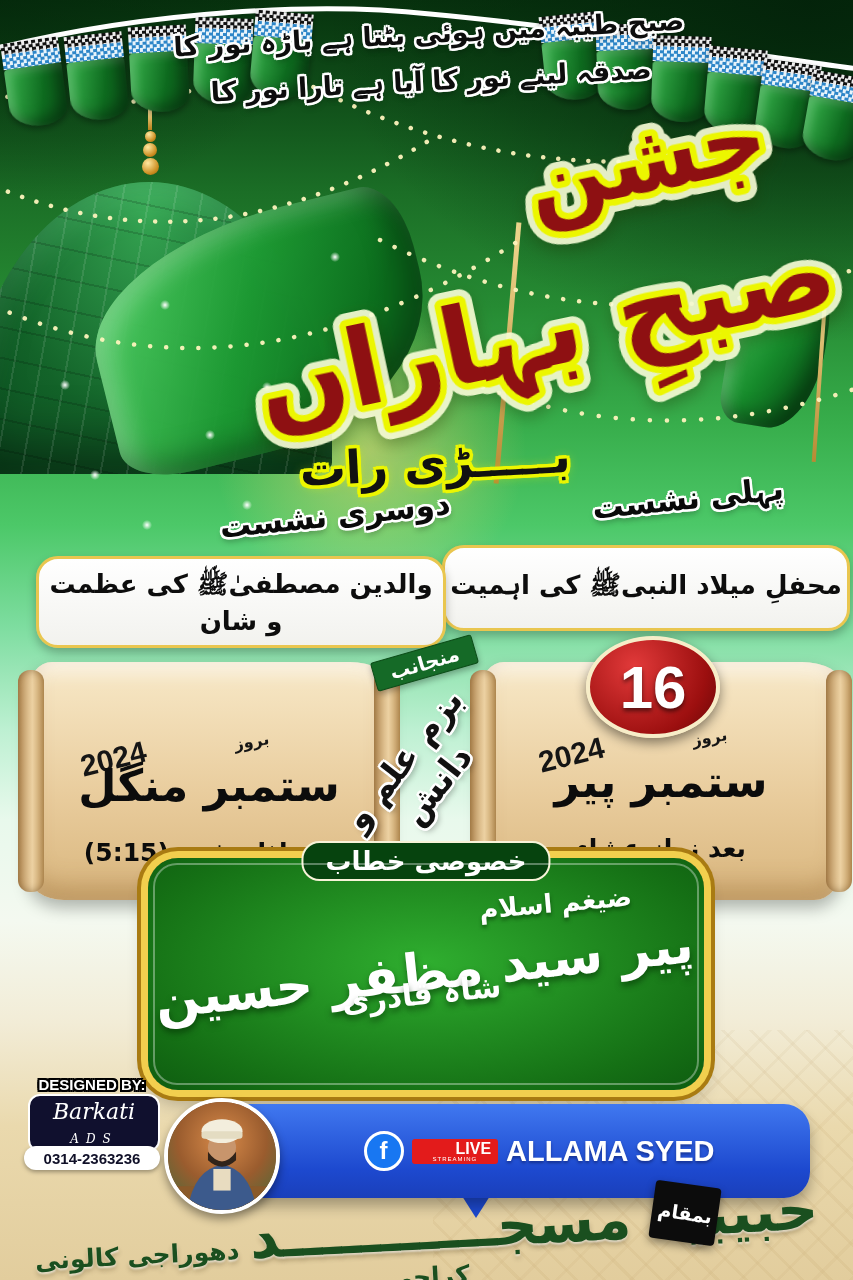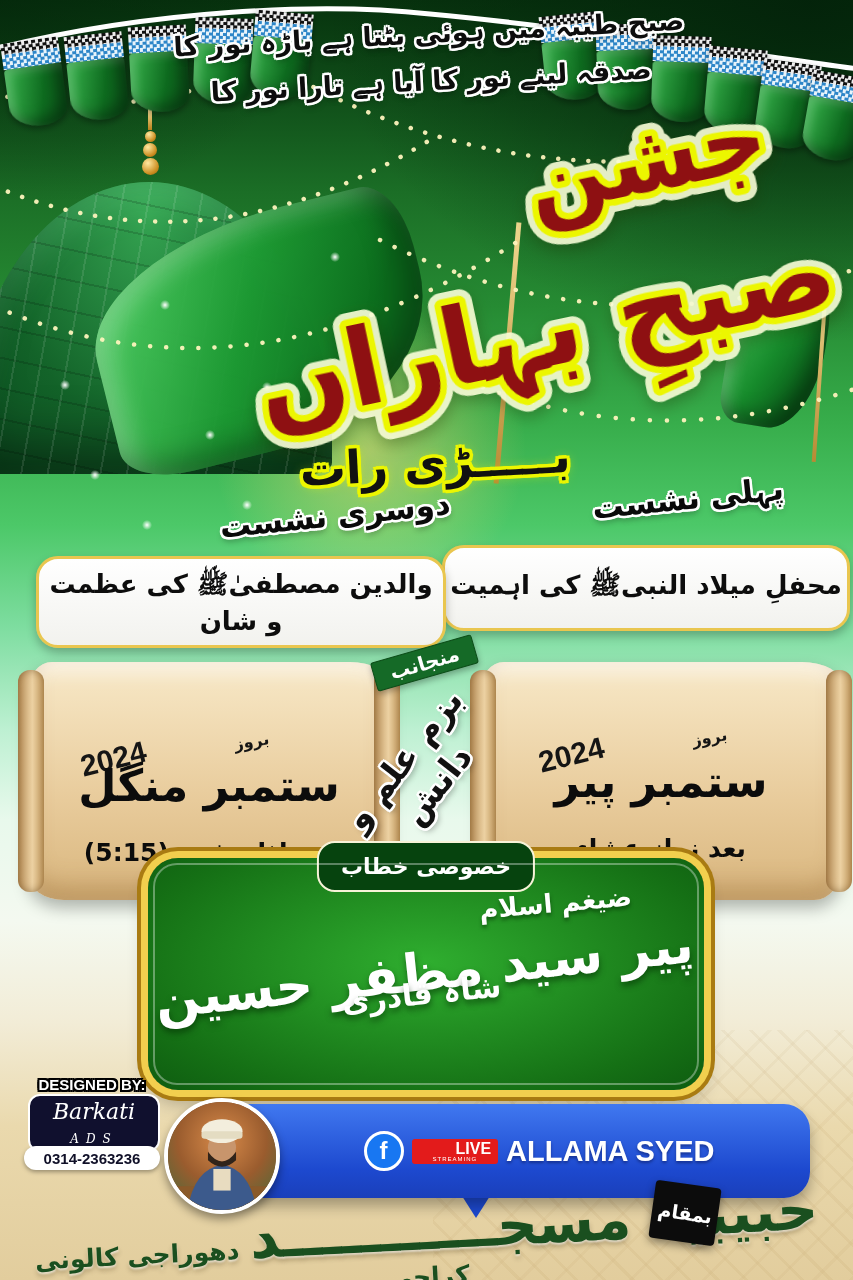--- a/index.html
+++ b/index.html
@@ -79,21 +79,21 @@
     color:#fff;font-weight:bold;font-size:20px;padding:2px 16px;border-radius:3px;box-shadow:0 3px 6px rgba(0,0,0,.3);}
   .orgname{left:328px;top:676px;width:184px;height:192px;z-index:6;transform:rotate(-52deg);
     display:flex;flex-direction:column;align-items:center;justify-content:center;
     font-weight:800;font-size:34px;line-height:42px;color:#111;text-align:center;}
   
   .banner{left:148px;top:858px;width:556px;height:232px;z-index:7;border-radius:30px;
     background:radial-gradient(ellipse at 50% 45%,#2fae2f,#157015 75%,#0e5c10);
     box-shadow:0 0 0 7px #f2cf4e,0 0 0 11px #a97b12,0 12px 20px rgba(0,0,0,.3);}
   .banner::after{content:"";position:absolute;inset:5px;border:2px solid rgba(255,255,255,.35);border-radius:24px;}
   .banner .pill{position:absolute;top:-17px;left:50%;transform:translateX(-50%);background:#06430e;
-    border:2px solid #f7f3d8;border-radius:18px;padding:11px 22px;color:#fff;font-weight:800;font-size:22px;white-space:nowrap;text-align:center;}
+    border:2px solid #f7f3d8;border-radius:18px;padding:3px 22px;color:#fff;font-weight:800;font-size:26px;white-space:nowrap;text-align:center;}
   .banner .hono{position:absolute;top:30px;right:72px;transform:rotate(-5deg);color:#fff;font-weight:bold;font-size:26px;
     text-shadow:0 3px 4px rgba(0,40,0,.5);}
   .banner .bname{position:absolute;left:0;right:0;top:84px;text-align:center;transform:rotate(-6deg);direction:rtl;color:#fff;
     text-shadow:0 4px 6px rgba(0,40,0,.55);}
   .banner .bn1{font-weight:800;font-size:52px;}
   .banner .bn2{font-weight:bold;font-size:30px;position:relative;top:-26px;margin-right:10px;display:inline-block;}
   
   .dlabel{left:26px;top:1076px;width:132px;z-index:8;text-align:center;color:#fff;font-family:Liberation Sans, sans-serif;
     font-weight:bold;font-size:15px;}
   .dbox{left:28px;top:1094px;width:128px;height:54px;z-index:8;background:#10102e;border:2px solid #fff;border-radius:12px;
@@ -251,20 +251,21 @@
 
   <div class="abs sess-head ow" style="left:200px;top:497px;width:270px">دوسری نشست</div>
   <div class="abs sess-box" style="left:36px;top:556px;width:404px;height:86px">والدین مصطفیٰﷺ کی عظمت و شان</div>
 
   <div class="abs scroll" style="left:480px;top:662px;width:362px;height:238px">
     <div class="yr" style="left:58px;top:76px">2024</div>
     <div class="broz" style="left:212px;top:66px">بروز</div>
     <div class="mday" style="top:94px">ستمبر پیر</div>
     <div class="tnote" style="top:172px">بعد نماز عشاء</div>
   </div>
+  <div class="datebadge" style="left:586px;top:636px">16</div>
 
   <div class="abs scroll" style="left:28px;top:662px;width:362px;height:238px">
     <div class="yr" style="left:52px;top:80px">2024</div>
     <div class="broz" style="left:206px;top:70px">بروز</div>
     <div class="mday" style="top:98px">ستمبر منگل</div>
     <div class="tnote" style="top:176px">بعد اذان فجر (5:15)</div>
   </div>
 
   <div class="abs orgchip">منجانب</div>
   <div class="abs orgname ow">

